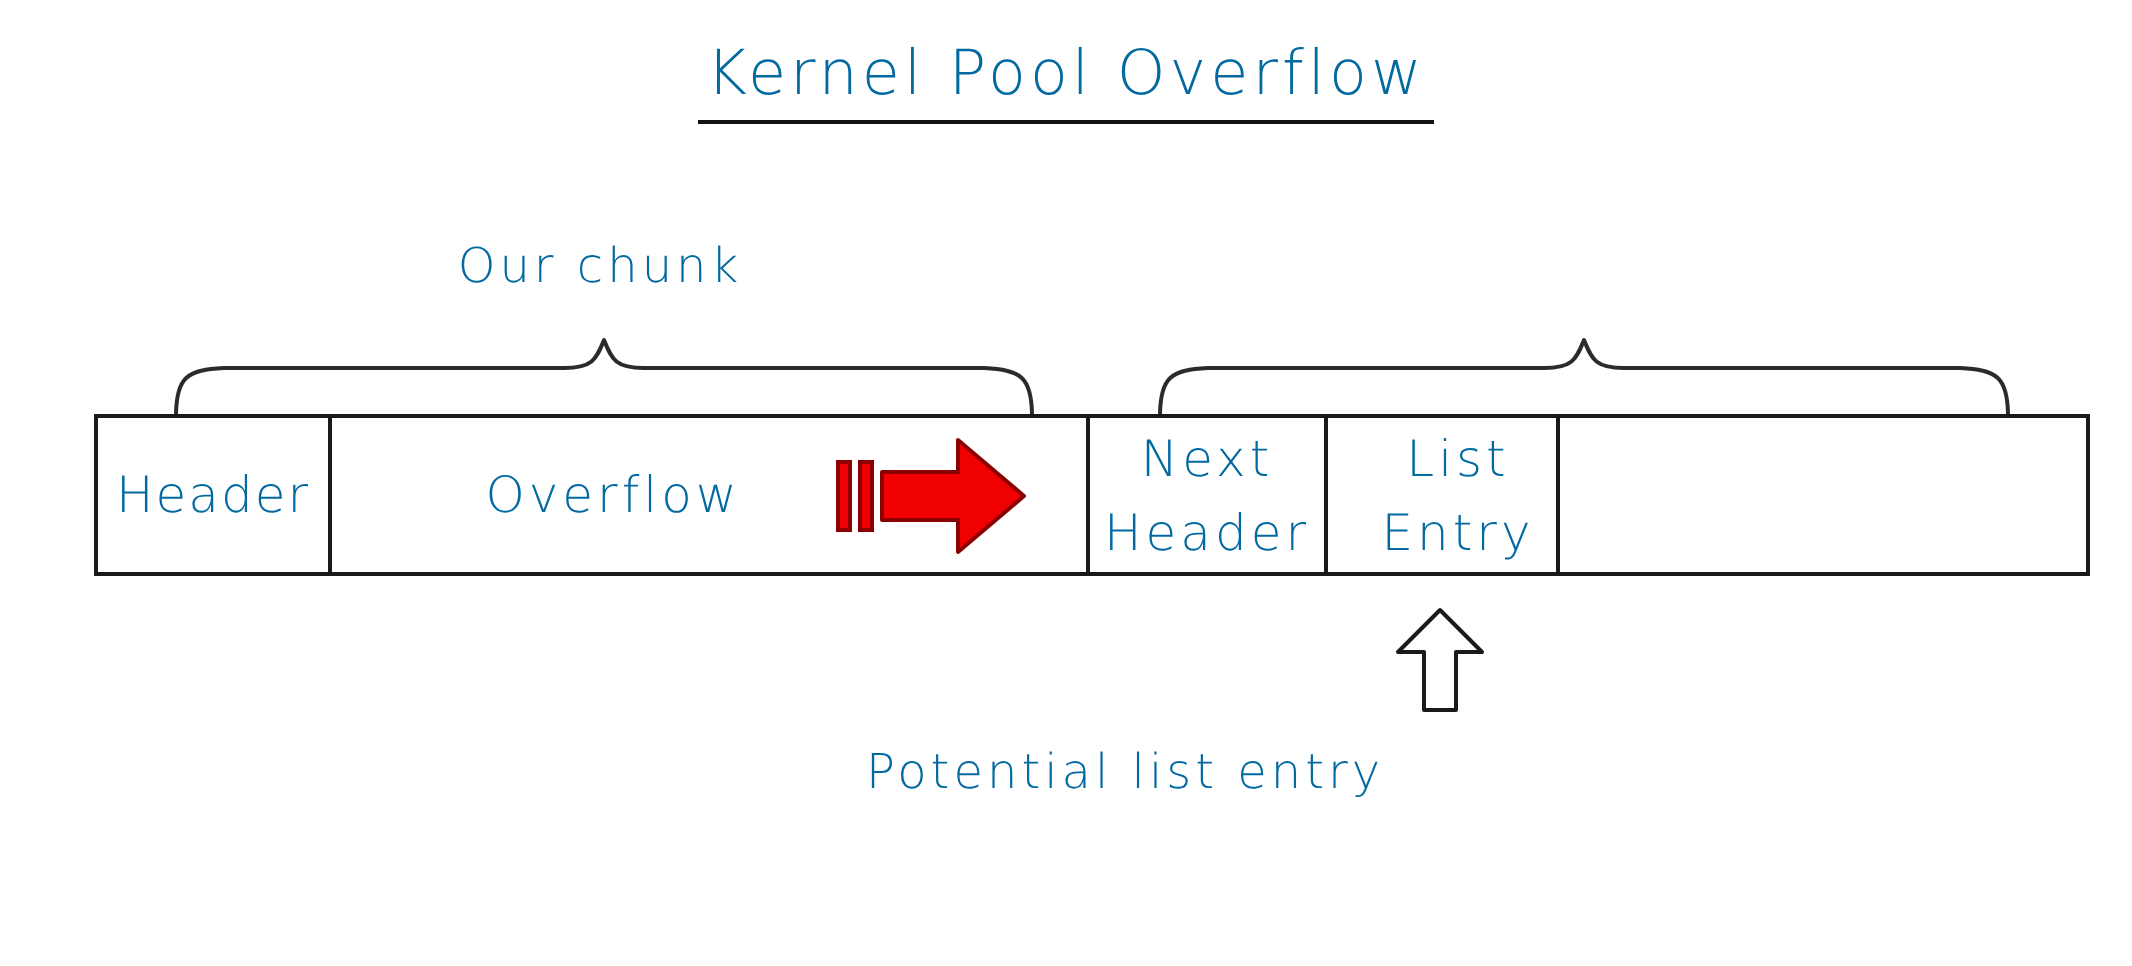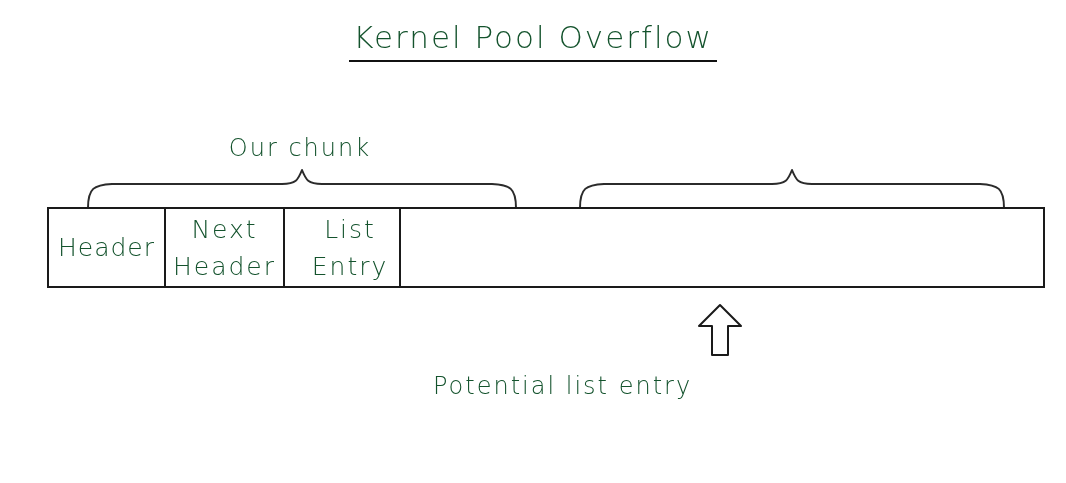--- a/index.html
+++ b/index.html
@@ -13,21 +13,21 @@
   #canvas {
     position: relative;
     width: 1066px;
     height: 483px;
     background: #ffffff;
     overflow: hidden;
   }
   .hand {
     font-family: "DejaVu Sans", sans-serif;
     font-weight: 300;
-    color: #14532d;
+    color: #0369a1;
     letter-spacing: 1.5px;
     white-space: nowrap;
   }
 
   
   #title-wrap {
     position: absolute;
     left: 0;
     top: 18px;
     width: 1066px;
@@ -43,21 +43,21 @@
   }
 
   
   .brace-label {
     position: absolute;
     font-size: 24px;
     line-height: 28px;
     text-align: center;
     letter-spacing: 2px;
   }
-  #label-our-chunk  { left: 150px; top: 119px; width: 300px; margin-top: 15px; }
+  #label-our-chunk  { left: 150px; top: 119px; width: 300px; }
   #label-overflow-chunk { left: 640px; top: 119px; width: 300px; }
 
   
   .brace-svg {
     position: absolute;
     top: 168px;
     height: 42px;
   }
   #brace-our-chunk  { left: 84px;  width: 436px; }
   #brace-overflow-chunk { left: 576px; width: 432px; }
@@ -152,20 +152,33 @@
     <path d="M4,40 C4,20 10,17 28,16 L196,16 C210,16 212,12 216,2
              C220,12 222,16 236,16 L404,16 C422,17 428,20 428,40" fill="none" stroke="#2b2b2b" stroke-width="2" stroke-linecap="round" stroke-linejoin="round"></path>
   </svg>
 
   <div id="memory-bar">
 
     <div id="cell-header" class="cell">
       <div class="hand cell-text">Header</div>
     </div>
 
+    <div id="cell-overflow" class="cell">
+      <div class="hand cell-text">Overflow</div>
+
+      <div id="overflow-arrow">
+        <svg width="22" height="38" viewBox="0 0 22 38">
+          <rect x="2" y="2" width="6" height="34" fill="#F00000" stroke="#8B0000" stroke-width="2"></rect>
+          <rect x="13" y="2" width="6" height="34" fill="#F00000" stroke="#8B0000" stroke-width="2"></rect>
+        </svg>
+        <svg width="76" height="62" viewBox="0 0 76 62">
+          <path d="M2,19 L40,19 L40,3 L73,31 L40,59 L40,43 L2,43 Z" fill="#F00000" stroke="#8B0000" stroke-width="2" stroke-linejoin="round"></path>
+        </svg>
+      </div>
+    </div>
 
     <div id="cell-next-header" class="cell">
       <div class="hand cell-text two-line">
         <div>Next</div>
         <div>Header</div>
       </div>
     </div>
 
     <div id="cell-list-entry" class="cell">
       <div class="hand cell-text two-line">

